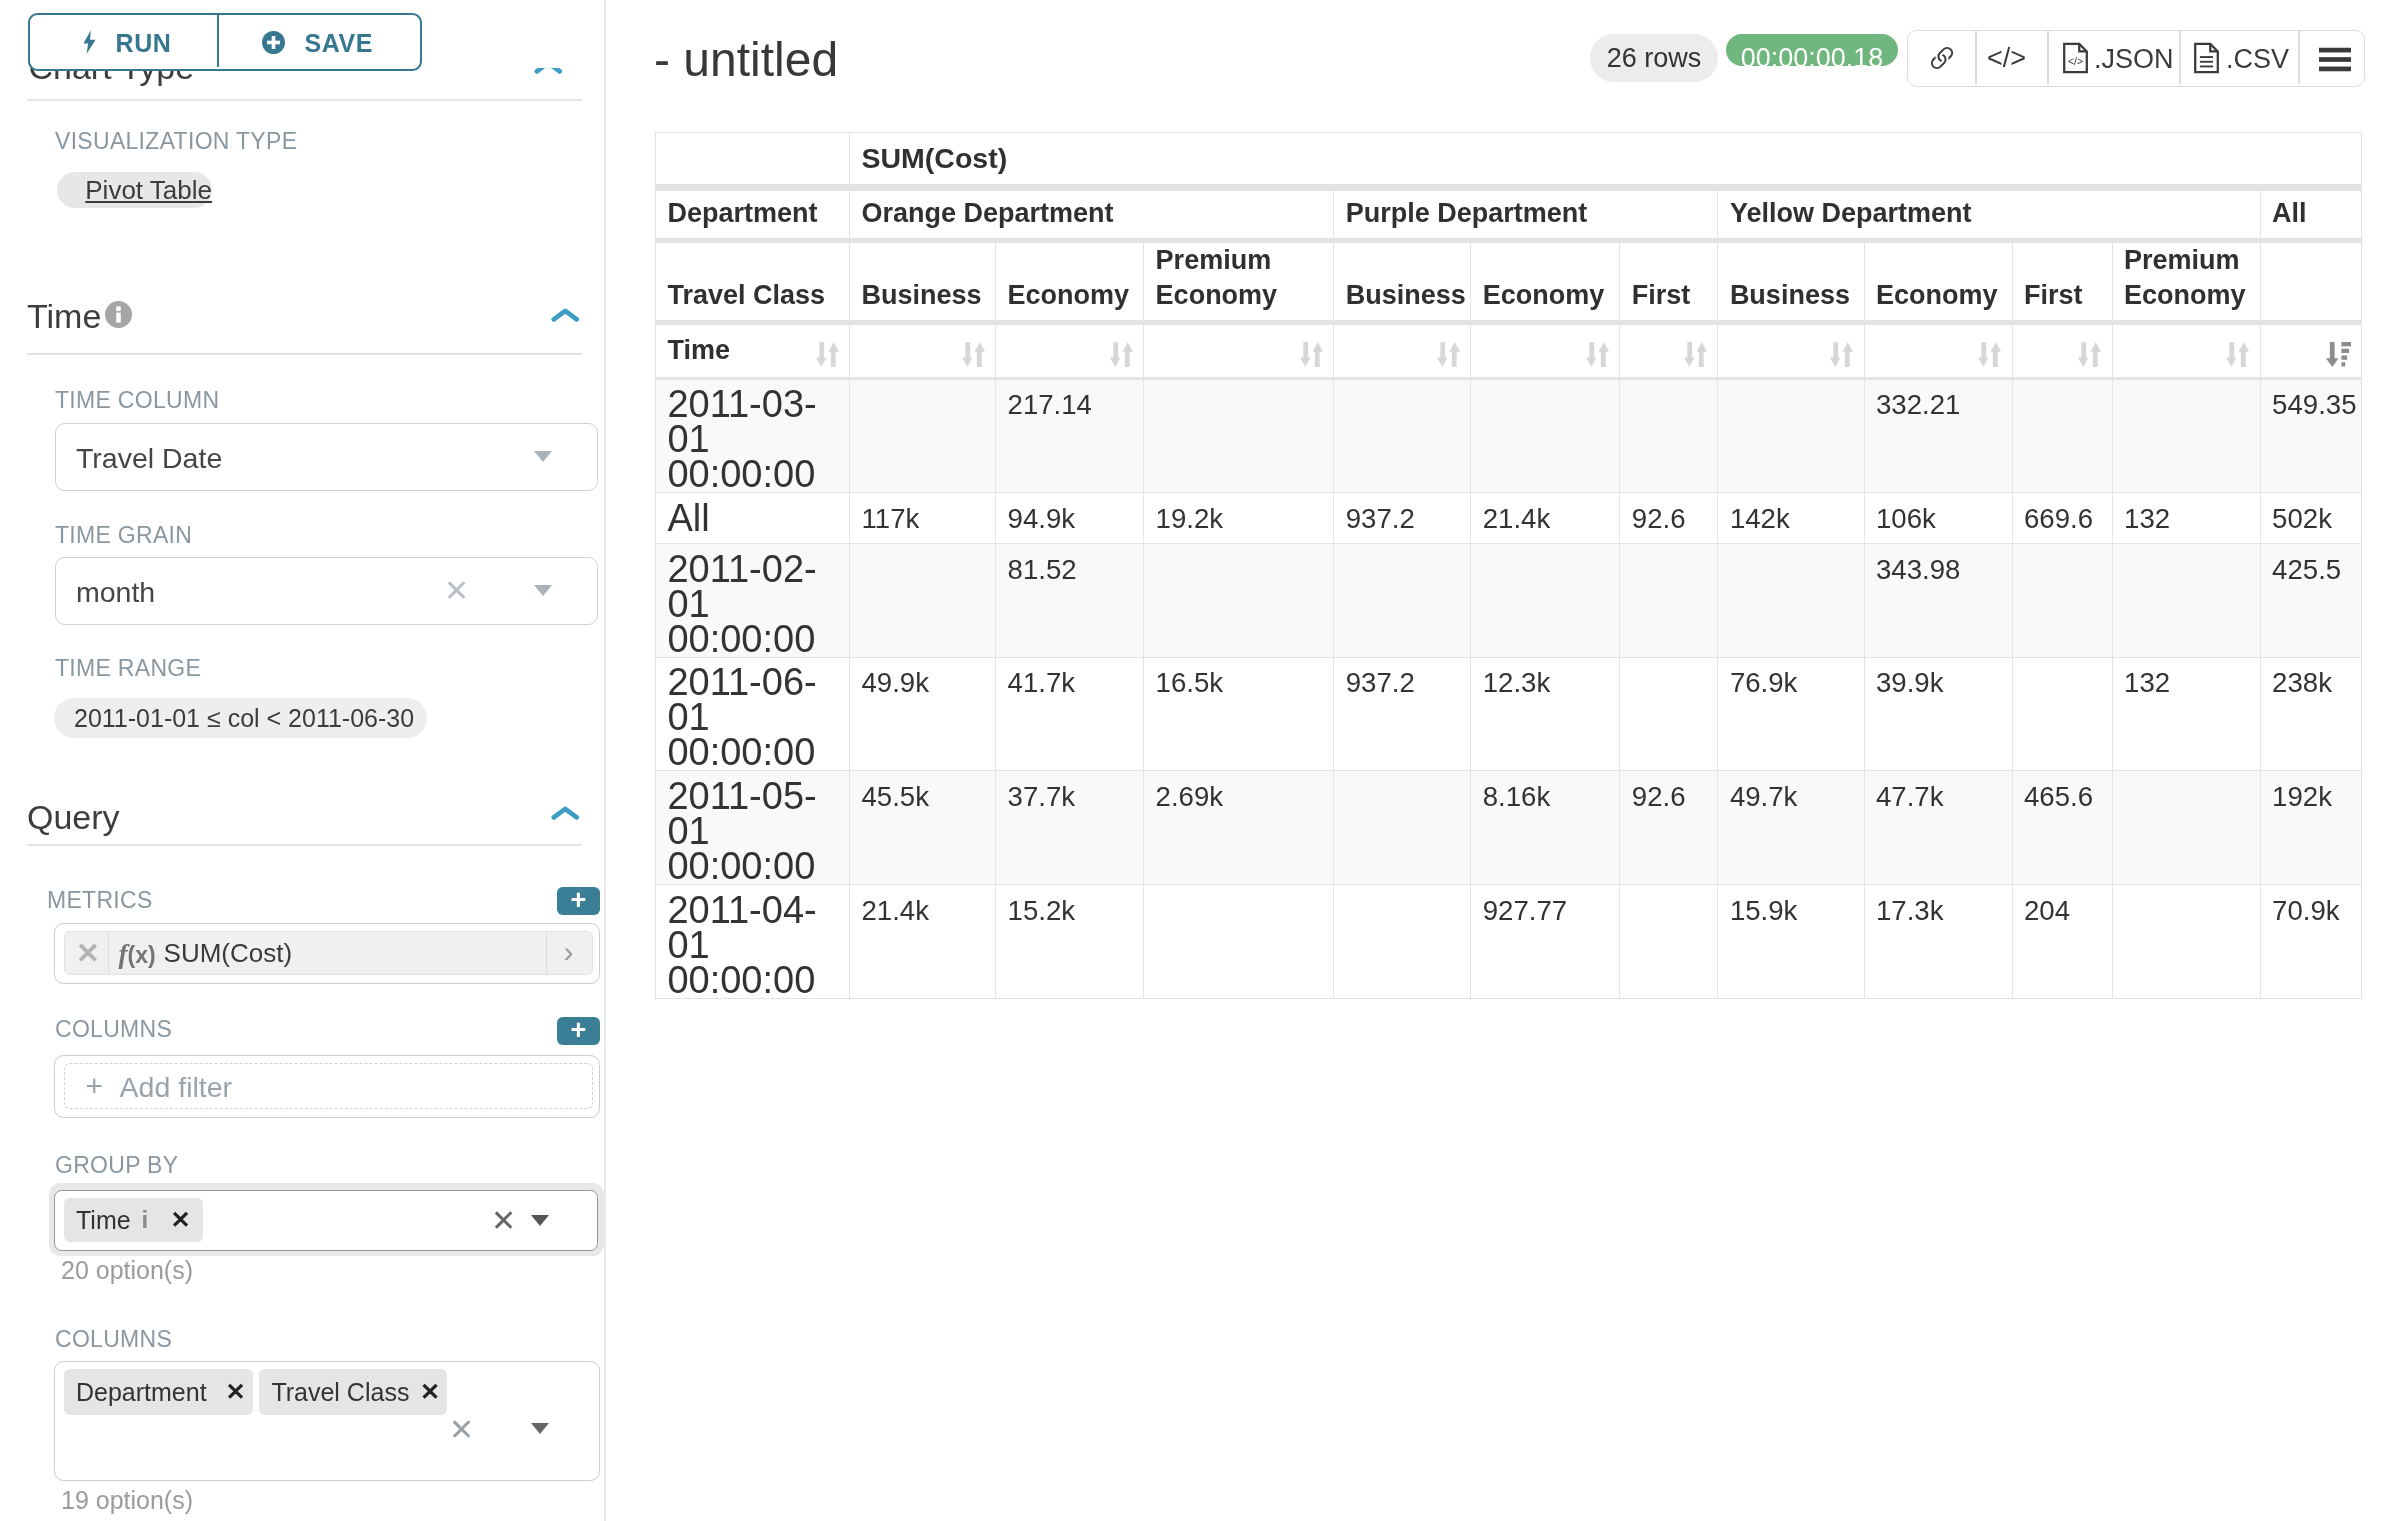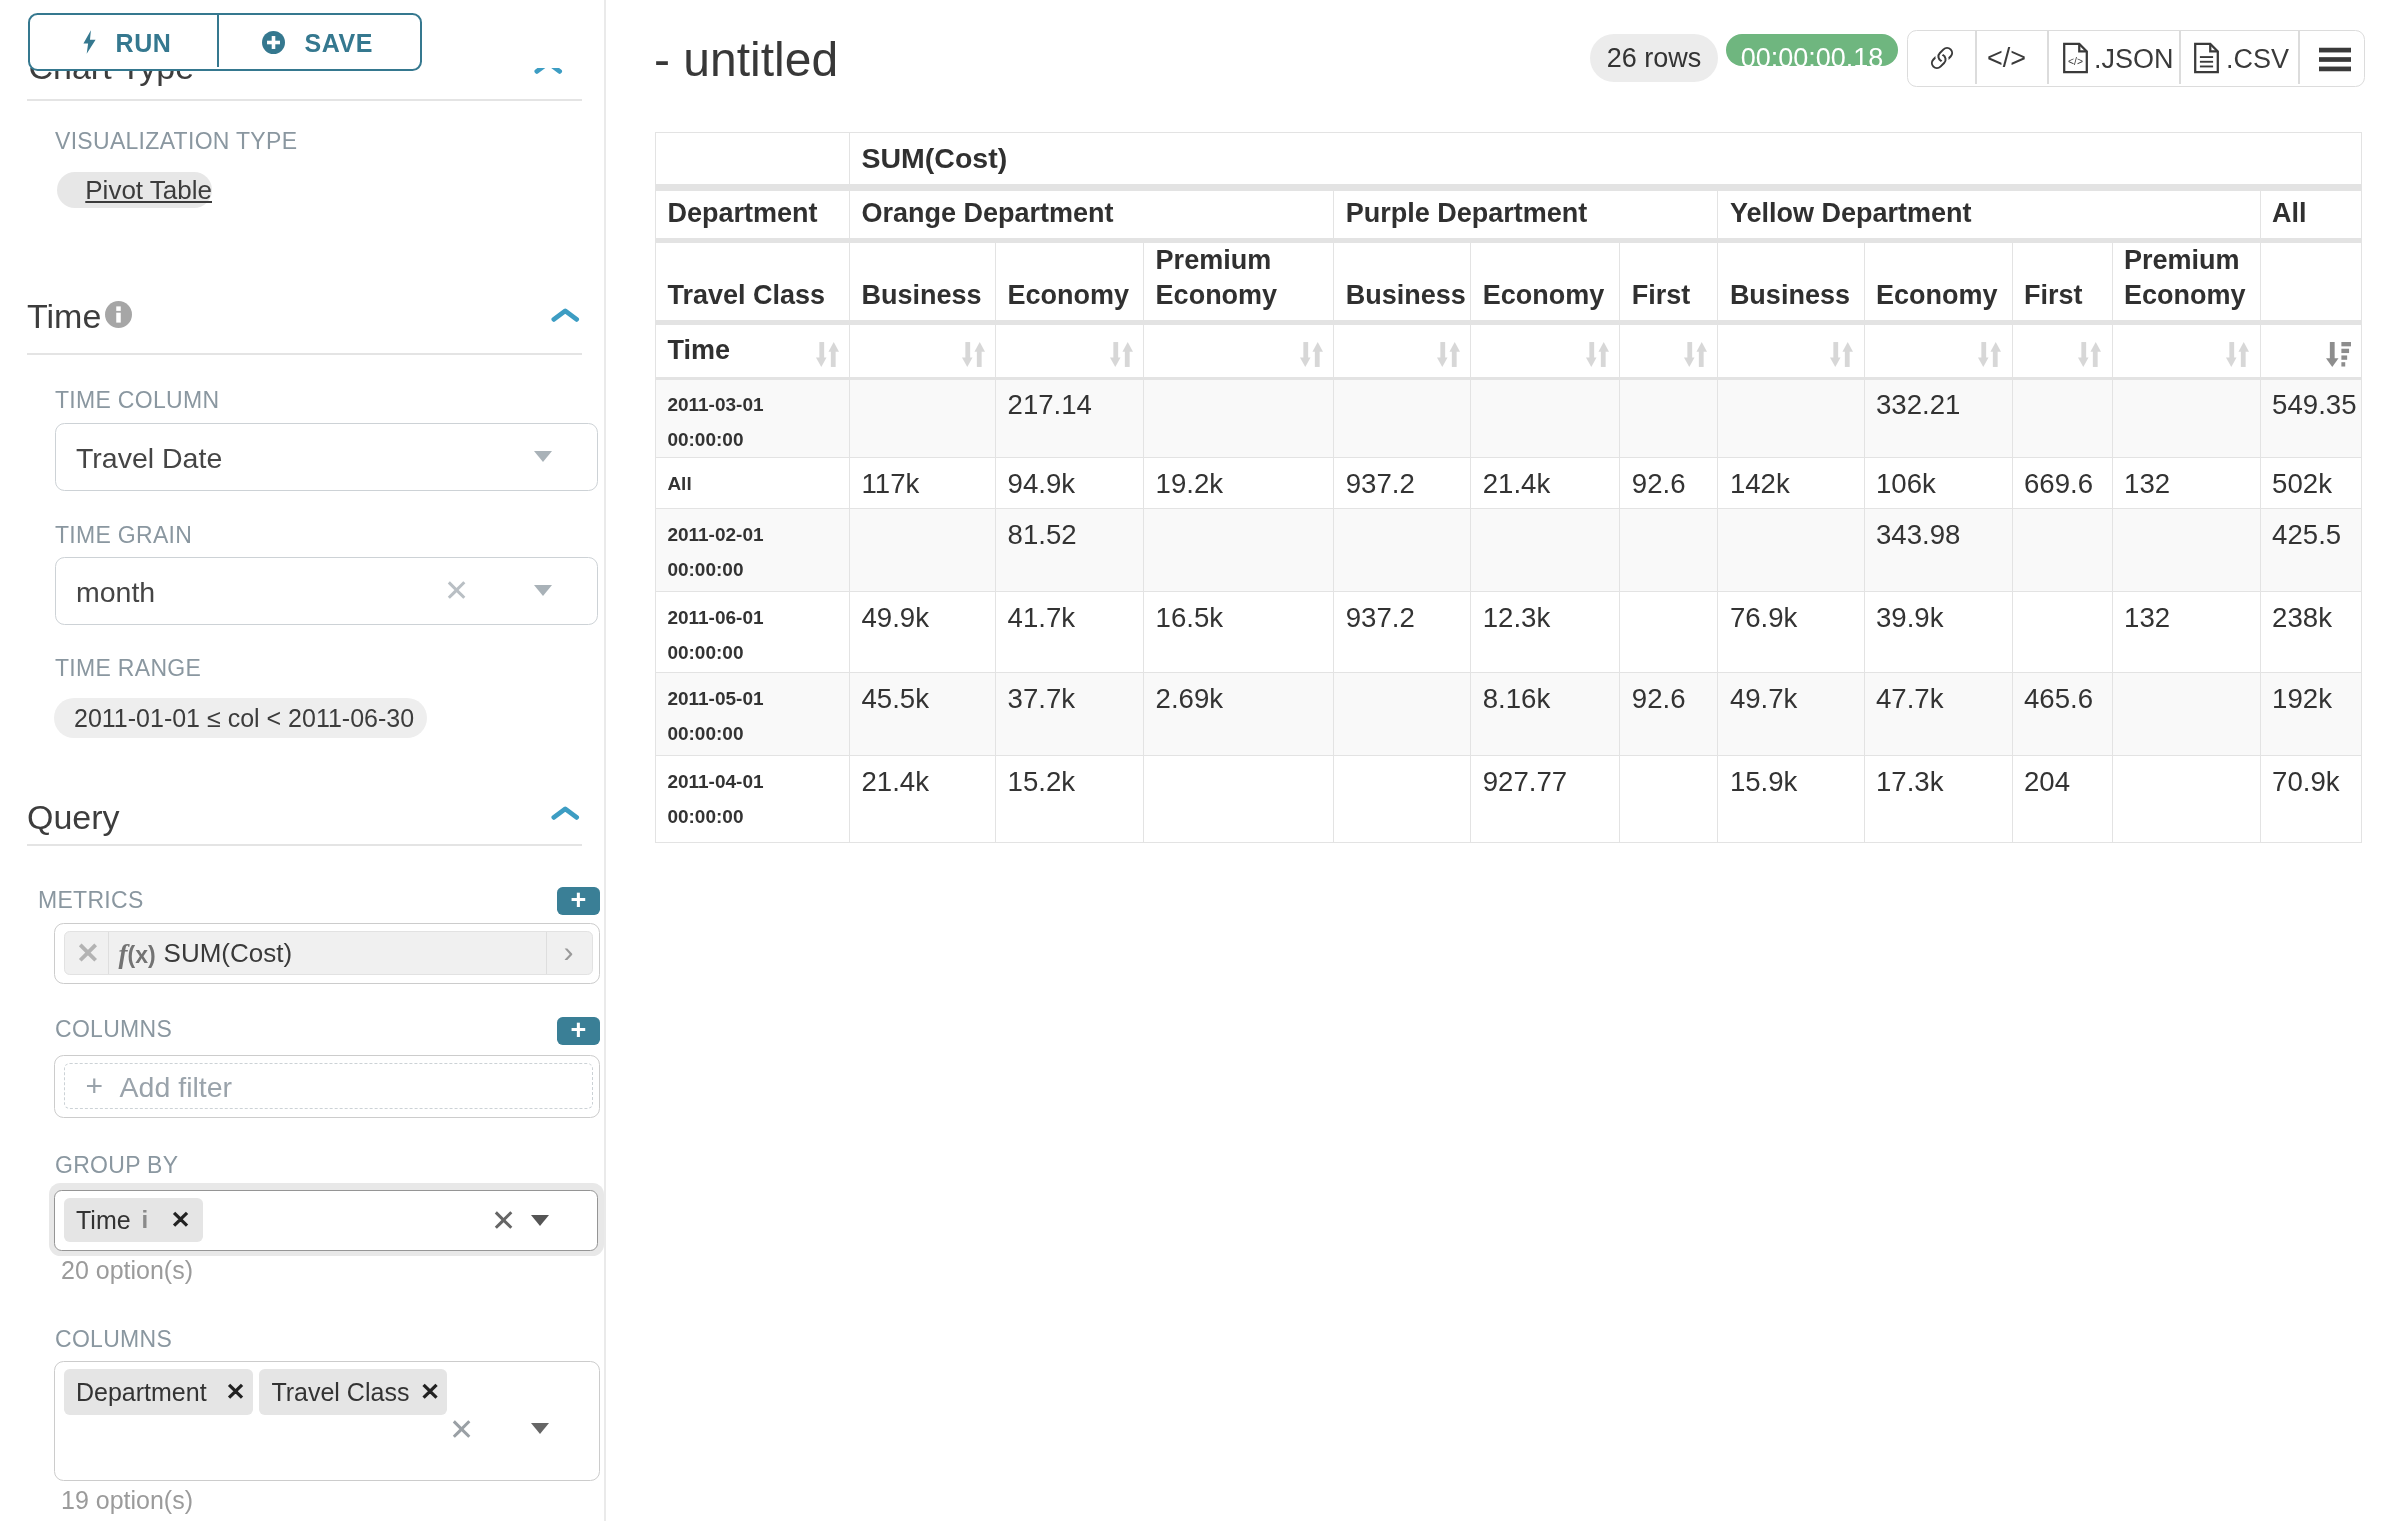--- a/index.html
+++ b/index.html
@@ -23,21 +23,21 @@
 
 
 #ptable { position:absolute; left:655px; top:132px; width:1707px; border-collapse:collapse; table-layout:fixed; font-size:27.6px; color:#333; background:#fff; }
 #ptable th, #ptable td { border:1.9px solid #e3e3e3; padding:0 11.4px; text-align:left; font-weight:normal; overflow:hidden; white-space:normal; }
 #ptable thead th { font-weight:bold; color:#303030; font-size:27px; }
 #ptable tr.h1 th { height:55px; border-bottom:7.6px solid #e3e3e3; vertical-align:middle; font-size:28.5px; }
 #ptable tr.h2 th { height:53px; border-bottom:5.7px solid #e3e3e3; vertical-align:bottom; padding-bottom:8.6px; }
 #ptable tr.h3 th { height:72px; border-bottom:5.7px solid #e3e3e3; vertical-align:bottom; padding-bottom:6.7px; line-height:35px; }
 #ptable tr.h4 th { height:56px; border-bottom:3.8px solid #e3e3e3; vertical-align:middle; position:relative; }
 #ptable tbody th, #ptable tbody td { vertical-align:top; padding-top:7.6px; line-height:35px; }
-#ptable tbody th { font-weight:bold; font-size:19px; }
+#ptable tbody th { font-weight:normal; font-size:38px; }
 #ptable tr.d1 { background:#f9f9f9; }
 #ptable tr.d1 > * { height:76px; }
 #ptable tr.d2 > * { height:51px; }
 #ptable tbody tr.d1:nth-child(3) > *, #ptable tbody tr.d1:nth-child(5) > * { height:83px; } #ptable tbody tr.d2:nth-child(4) > * { height:81px; }
 #ptable tbody tr.d2:last-child > * { height:87px; }
 .sico { position:absolute; right:10.5px; top:50%; margin-top:-8.6px; }
 .tlab { display:inline-block; }
 </style>
 </head>
 <body>
@@ -107,21 +107,21 @@
     <div class="abs" style="left:54px;top:698px;width:373px;height:40px;background:#eeeeee;border-radius:20px;line-height:40px;padding-left:20px;font-size:25px;color:#3c3c3c;white-space:nowrap;">2011-01-01 ≤ col &lt; 2011-06-30</div>
 
     <div class="abs sechead" style="left:27px;top:798px;">Query</div>
     <div class="chev" style="left:551px;top:806px;">
         <svg width="28.5" height="14.3" viewBox="0 0 30 15">
           <polyline points="3,12 15,3 27,12" fill="none" stroke="#3d9dc3" stroke-width="5" stroke-linecap="round" stroke-linejoin="round"></polyline>
         </svg>
       </div>
     <div class="rule" style="left:27px;top:844px;width:555px;"></div>
 
-    <div class="abs label" style="left:38px;top:887px;">METRICS</div>
+    <div class="abs label" style="left:47px;top:887px;">METRICS</div>
     <div class="plusbtn" style="top:887px;">+</div>
     <div class="abs" style="left:54px;top:923px;width:546px;height:61px;border:1.9px solid #ccc;border-radius:9.5px;background:#fff;">
       <div class="abs" style="left:8.6px;top:6.7px;width:529px;height:44px;background:#f0f0f0;border:1px solid #e2e2e2;border-radius:5.7px;">
         <div class="abs" style="left:0;top:0;width:44px;height:42px;border-right:1.9px solid #dedede;">
             <span style="position:absolute;left:11.4px;top:5.7px;font-size:28.5px;color:#b3b3b3;font-weight:bold;">✕</span>
           </div>
         <div class="abs" style="left:54px;top:7.6px;font-size:23px;color:#737373;font-weight:bold;"><i style="font-family:'Liberation Serif',serif;font-size:27px;">f</i>(x)</div>
         <div class="abs" style="left:99px;top:6.7px;font-size:26px;color:#3a3a3a;">SUM(Cost)</div>
         <div class="abs" style="left:481px;top:0;width:48px;height:42px;border-left:1.9px solid #dedede;">
             <span style="position:absolute;left:17px;top:3.8px;font-size:30px;color:#9a9a9a;">›</span>

